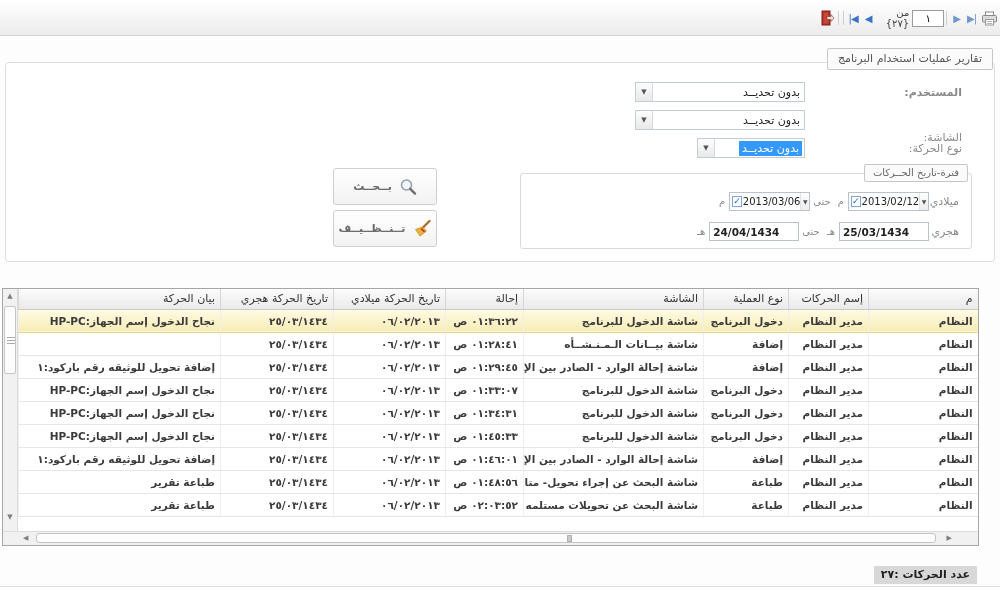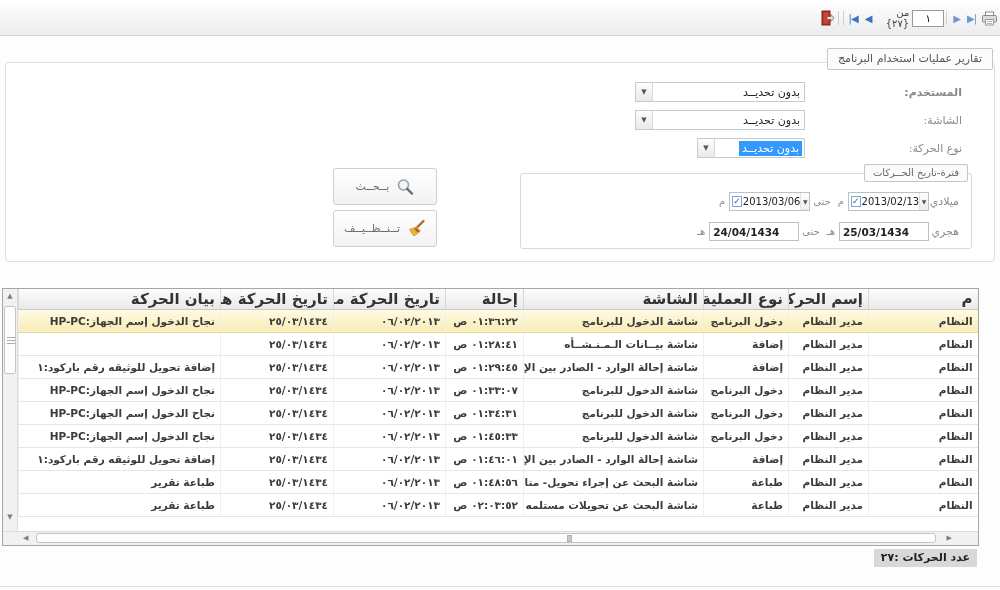--- a/index.html
+++ b/index.html
@@ -55,30 +55,30 @@
   .dp-date { flex:1; text-align:center; font-weight:normal; font-size:10px; color:#222; direction:ltr; }
   .dp-btn { width:13px; align-self:stretch; display:flex; align-items:center; justify-content:center;
     color:#555; font-size:6px; border-left:1px solid #e0e4e8; background:linear-gradient(#fdfdfd,#ededed); }
   .hijri-field { width:90px; height:19px; border:1px solid #b9c2cc; background:#fff;
     font-weight:bold; font-size:10.5px; color:#222; direction:ltr; text-align:left;
     padding:0 3px; font-family:"DejaVu Sans",sans-serif; }
   
   .act-btn { position:absolute; left:333px; width:104px; height:37px;
     background:linear-gradient(#ffffff,#f2f2f2); border:1px solid #cfcfcf; border-radius:3px;
     display:flex; direction:rtl; align-items:center; justify-content:center; gap:7px;
-    color:#6b6b6b; font-weight:normal; font-size:11px; cursor:pointer; }
+    color:#6b6b6b; font-weight:bold; font-size:11px; cursor:pointer; }
   .act-btn.search { top:168px; } .act-btn.clean { top:210px;text-align:right; }
   
   .grid-frame { position:absolute; left:2px; top:288px; width:977px; height:258px;
     border:1px solid #a6a6a6; background:#fff; overflow:hidden; }
   .grid-table { position:absolute; right:auto; left:15px; top:0; width:959px;
     border-collapse:collapse; table-layout:fixed; direction:rtl; }
   .grid-table th { height:20px; background:linear-gradient(#fcfcfc,#e9e9e9);
     border-bottom:1px solid #c9c9c9; border-left:1px solid #d6d6d6;
-    font-weight:bold; font-size:15px; color:#333; text-align:right; padding:0 5px 0 2px;
+    font-weight:normal; font-size:11px; color:#333; text-align:right; padding:0 5px 0 2px;
     white-space:nowrap; overflow:hidden; cursor:pointer; }
   .grid-table td { height:23px; border-bottom:1px solid #e6e6e6; border-left:1px solid #efefef;
     font-weight:bold; font-size:10.5px; color:#3b3b3b; text-align:right; padding:0 5px 0 2px;
     white-space:nowrap; overflow:hidden; cursor:default; }
   .grid-table tr.selected td { background:linear-gradient(#fffbe6,#f7ecb5);
     border-bottom:1px solid #e3d795; }
   
   .vscroll { position:absolute; left:0; top:0; width:15px; height:242px;
     background:#f1f1f1; border-right:1px solid #dcdcdc; }
   .vs-arrow { position:absolute; left:0; width:14px; text-align:center; color:#7d7d7d;
@@ -90,21 +90,21 @@
     background:repeating-linear-gradient(to bottom,#adadad 0 1px,transparent 1px 3px); }
   .hscroll { position:absolute; left:0; bottom:0; width:975px; height:14px;
     background:#f1f1f1; border-top:1px solid #dcdcdc; }
   .hs-arrow { position:absolute; top:2px; color:#7d7d7d; font-size:7px; cursor:pointer; }
   .hs-arrow.left { left:20px; } .hs-arrow.right { right:26px; }
   .hs-thumb { position:absolute; left:33px; top:1px; width:900px; height:10px;
     background:#fdfdfd; border:1px solid #c4c4c4; border-radius:3px; cursor:pointer; }
   .hs-grip { position:absolute; left:530px; top:1px; width:5px; height:7px;
     background:#c9c9c9; border:1px solid #b2b2b2; }
   
-  .status-label { position:absolute; right:23px; top:549px; background:#d8d8d8;
+  .status-label { position:absolute; right:23px; top:566px; background:#d8d8d8;
     padding:2px 7px 3px; font-weight:bold; font-size:11px; color:#1e1e1e; }
   .page-bottom-line { position:absolute; left:0; top:586px; width:1000px; height:0;
     border-top:1px solid #dedede; }
 </style>
 </head>
 <body>
 
 <div class="toolbar">
   <div class="toolbar-group">
     <span class="icon-btn">
@@ -137,39 +137,39 @@
 
 <div class="panel-title">تقارير عمليات استخدام البرنامج</div>
 <div class="filter-panel"></div>
 
 <span class="fl-label" style="right:38px; top:86px;font-weight:bold;">المستخدم:</span>
 <div class="combo" style="left:635px; top:82px; width:170px;">
   <span class="combo-text">بدون تحديــد</span>
   <span class="combo-btn">▼</span>
 </div>
 
-<span class="fl-label" style="right:38px; top:114px;">الشاشة:</span>
+<span class="fl-label" style="right:38px; top:131px;">الشاشة:</span>
 <div class="combo" style="left:635px; top:110px; width:170px;">
   <span class="combo-text">بدون تحديــد</span>
   <span class="combo-btn">▼</span>
 </div>
 
 <span class="fl-label" style="right:38px; top:142px;margin-left:36px;">نوع الحركة:</span>
 <div class="combo" style="left:697px; top:138px; width:108px;">
   <span class="combo-text selected">بدون تحديــد</span>
   <span class="combo-btn">▼</span>
 </div>
 
 <div class="date-group-title">فترة-تاريخ الحــركات</div>
 <div class="date-group">
   <div class="dg-row g">
     <span class="dg-label">ميلادي</span>
     <div class="datepicker">
       <span class="dp-check">✓</span>
-      <span class="dp-date">2013/02/13</span>
+      <span class="dp-date">2013/02/12</span>
       <span class="dp-btn">▼</span>
     </div>
     <span class="unit">م</span>
     <span class="until">حتى</span>
     <div class="datepicker">
       <span class="dp-check">✓</span>
       <span class="dp-date">2013/03/06</span>
       <span class="dp-btn">▼</span>
     </div>
     <span class="unit">م</span>

